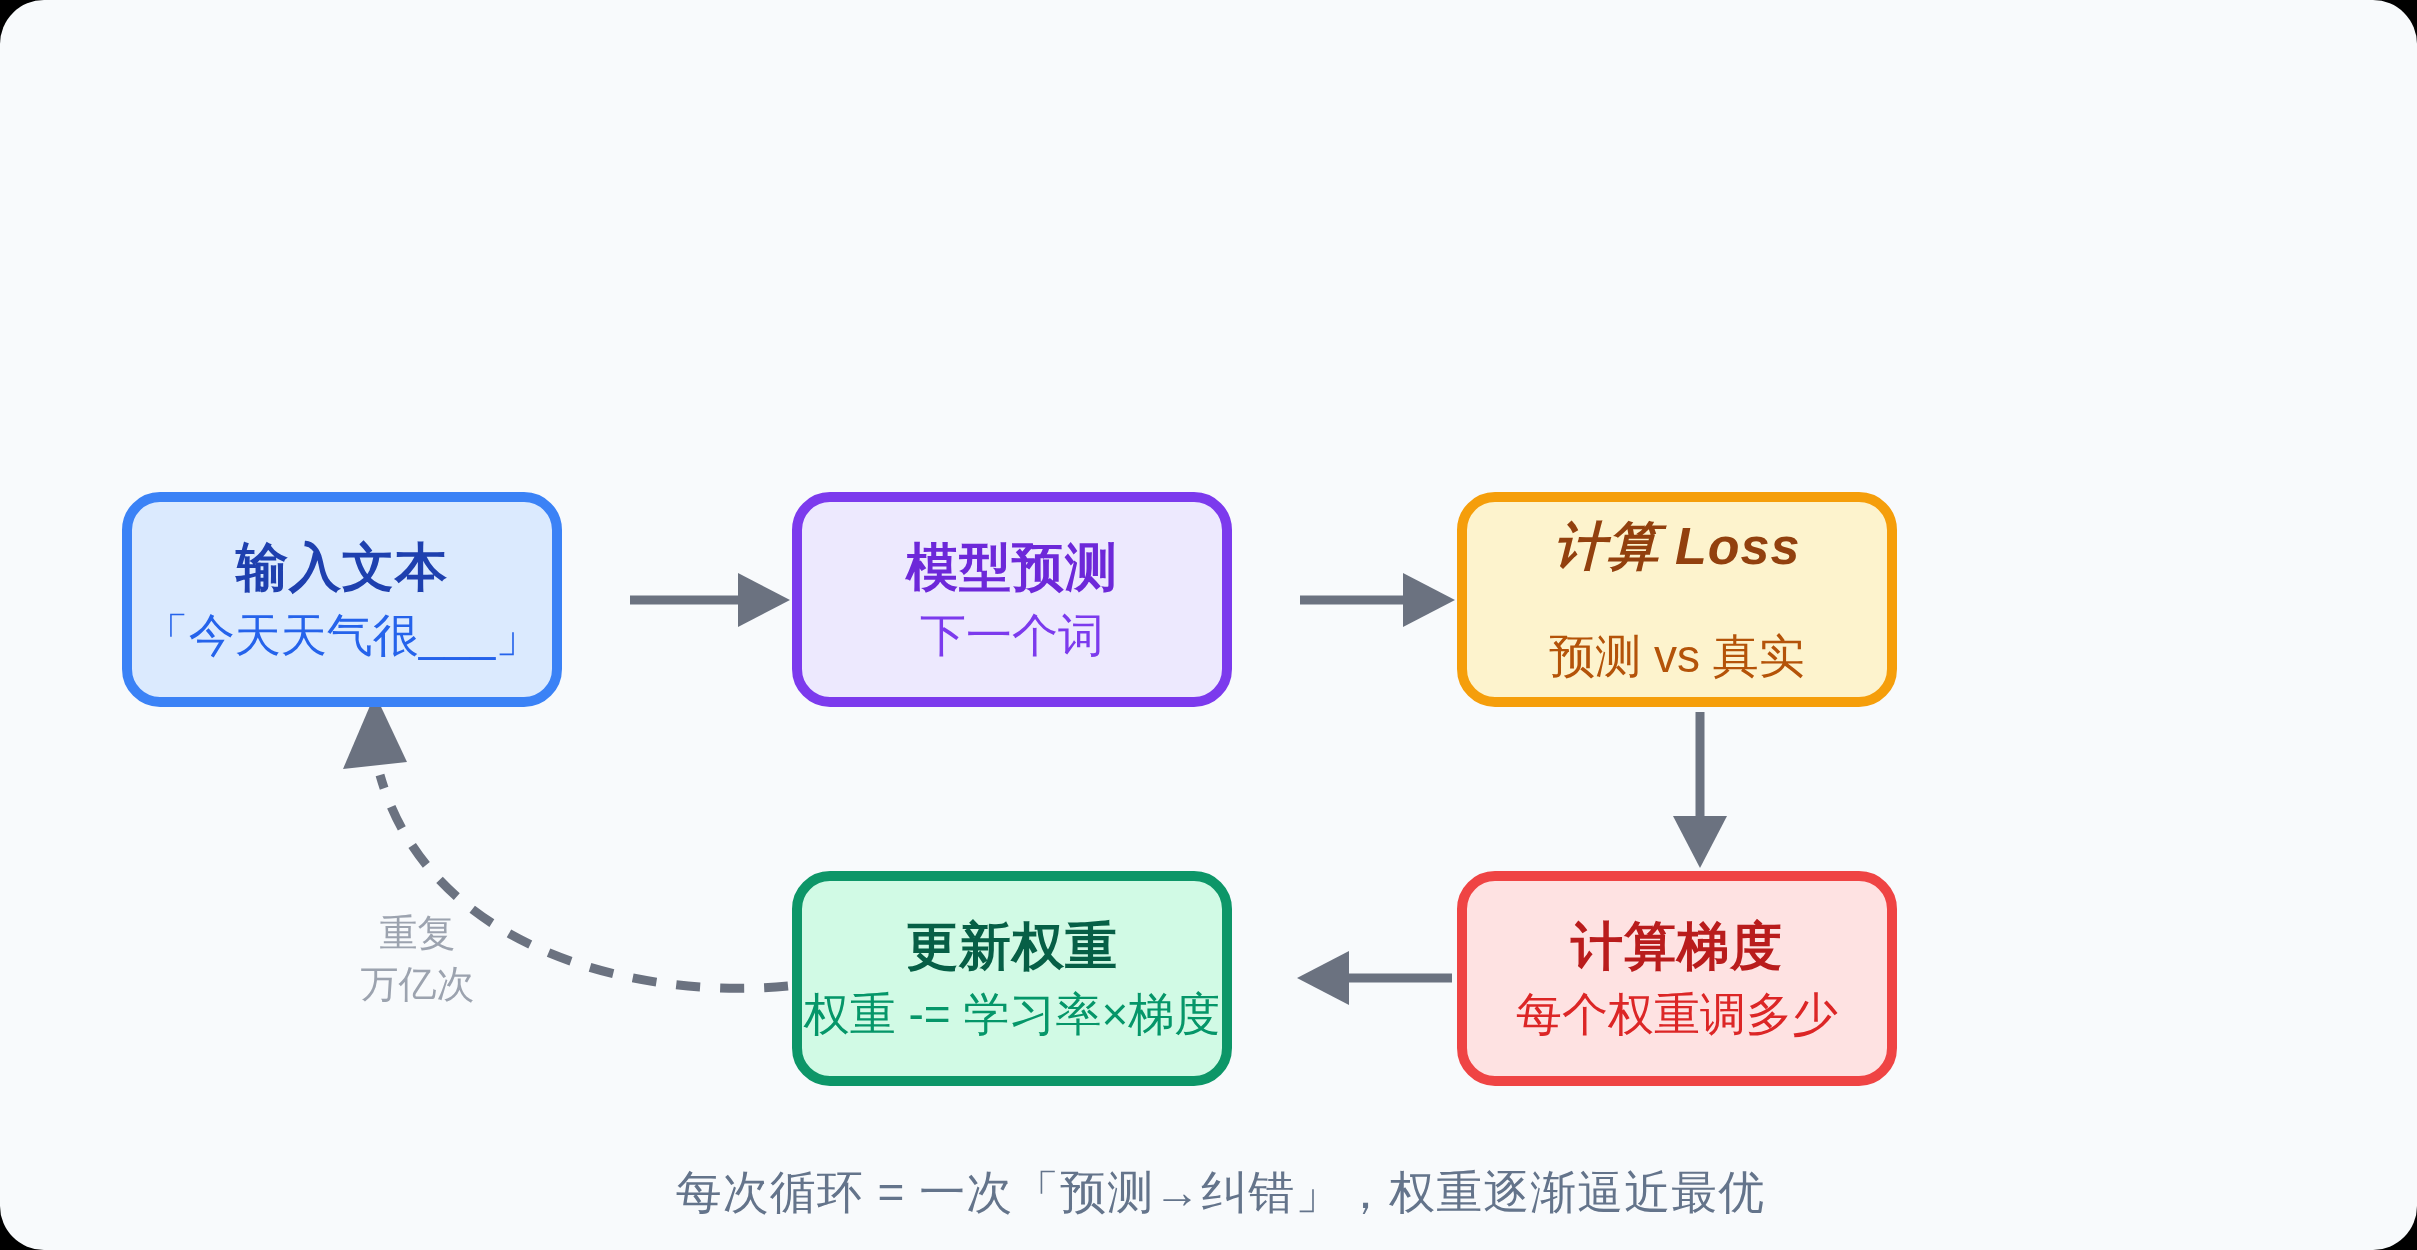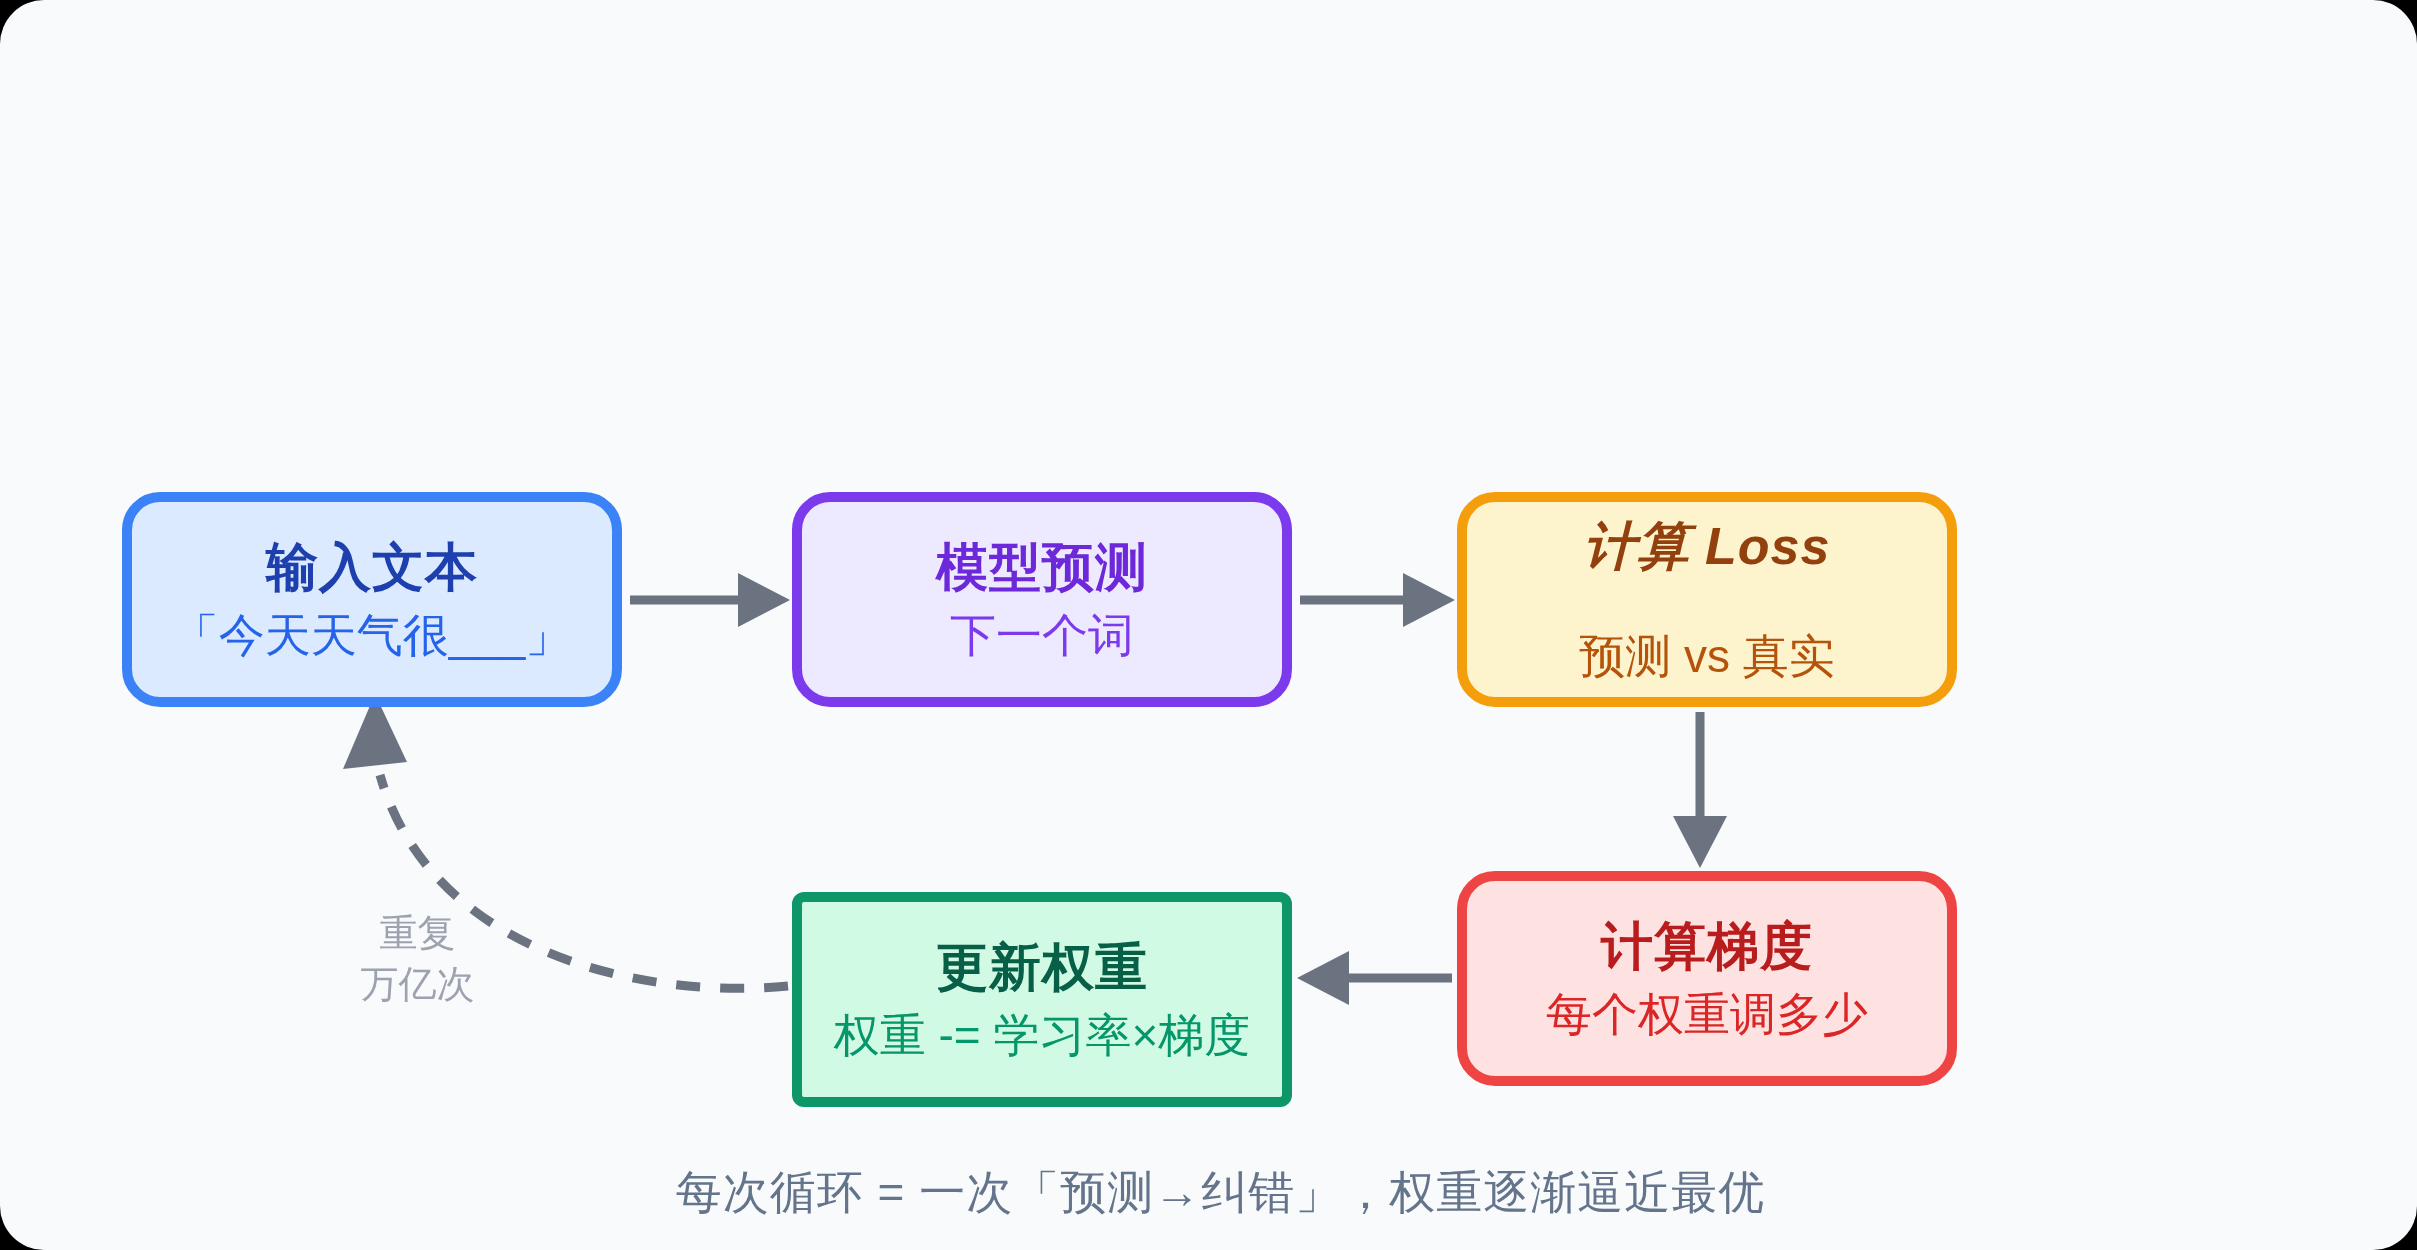--- a/index.html
+++ b/index.html
@@ -11,21 +11,21 @@
   .canvas {
     position: relative;
     width: 2417px;
     height: 1250px;
     background: var(--bg, #f8fafc);
     border-radius: 44px;
     overflow: hidden;
   }
   .node {
     position: absolute;
-    width: 500px;
+    width: 440px;
     height: 215px;
     box-sizing: border-box;
     border-style: solid;
     border-width: 10px;
     border-radius: 38px;
     display: flex;
     flex-direction: column;
     align-items: center;
     justify-content: center;
     gap: 17px;
@@ -39,21 +39,21 @@
   }
   .node-sub {
     font-size: 46px;
     font-weight: 400;
     line-height: 1.05;
   }
   
   #node-input    { left: 122px;  top: 492px; }
   #node-predict  { left: 792px;  top: 492px; }
   #node-loss     { left: 1457px; top: 492px; }
-  #node-update   { left: 792px;  top: 892px; border-radius: 12px; }
+  #node-update   { left: 792px;  top: 871px; }
   #node-gradient { left: 1457px; top: 871px; }
   
   #node-input    { border-color: var(--input-border);    background: var(--input-fill); }
   #node-predict  { border-color: var(--predict-border);  background: var(--predict-fill); }
   #node-loss     { border-color: var(--loss-border);     background: var(--loss-fill); }
   #node-update   { border-color: var(--update-border);   background: var(--update-fill); }
   #node-gradient { border-color: var(--gradient-border); background: var(--gradient-fill); }
   #node-input    .node-title { color: var(--input-title); }
   #node-input    .node-sub   { color: var(--input-subtitle); }
   #node-predict  .node-title { color: var(--predict-title); }

